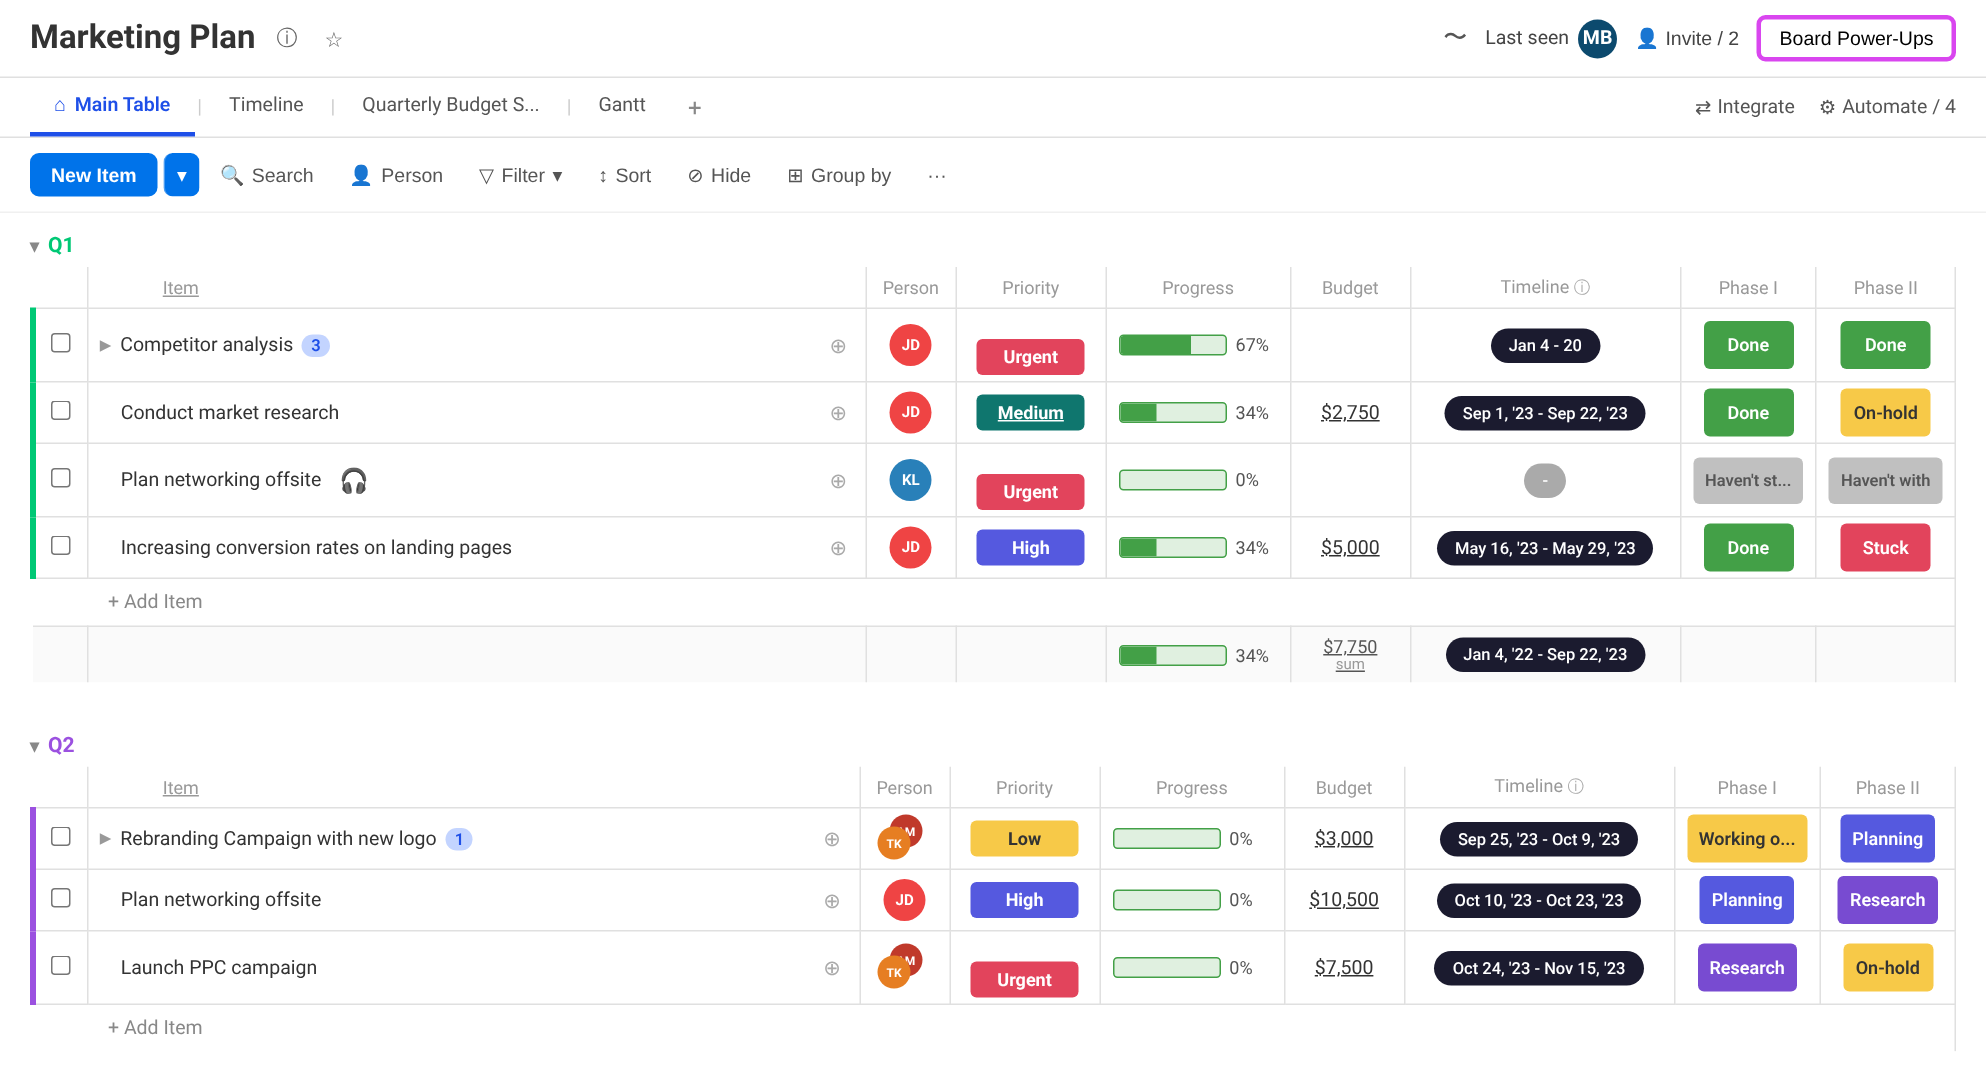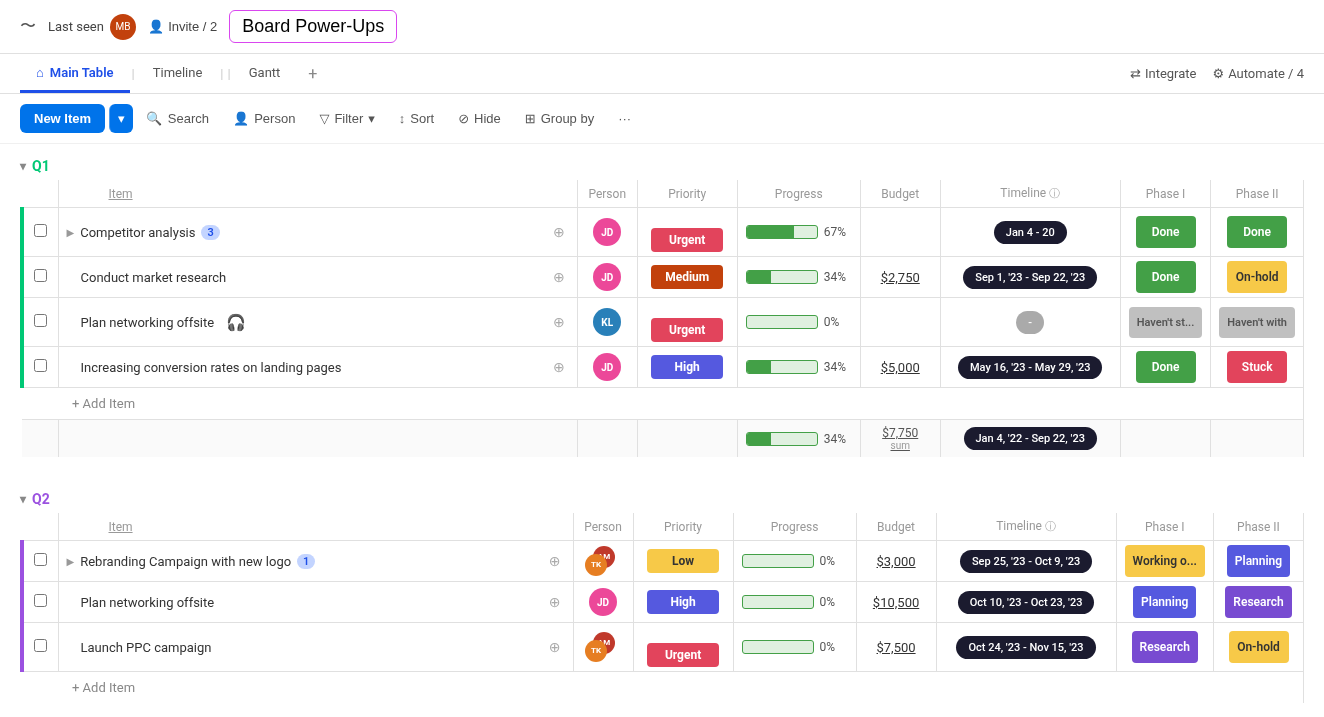--- a/index.html
+++ b/index.html
@@ -4,23 +4,23 @@
   <style>
     * { box-sizing: border-box; margin: 0; padding: 0; }
     body { font-family: -apple-system, BlinkMacSystemFont, 'Segoe UI', Roboto, sans-serif; font-size: 13px; background: #fff; color: #333; overflow-x: hidden; }
 
     
     .app-header { display: flex; align-items: center; justify-content: space-between; padding: 10px 20px; border-bottom: 1px solid #e0e0e0; }
     .app-title { font-size: 22px; font-weight: 700; display: flex; align-items: center; gap: 8px; }
     .icon-btn { background: none; border: none; cursor: pointer; color: #666; font-size: 14px; padding: 2px 4px; }
     .header-right { display: flex; align-items: center; gap: 12px; }
     .last-seen { display: flex; align-items: center; gap: 6px; font-size: 13px; color: #444; }
-    .avatar { width: 26px; height: 26px; border-radius: 50%; background: #c2410c; display: inline-flex; align-items: center; justify-content: center; color: #fff; font-size: 10px; font-weight: 400; }
+    .avatar { width: 26px; height: 26px; border-radius: 50%; background: #0c4a6e; display: inline-flex; align-items: center; justify-content: center; color: #fff; font-size: 13px; font-weight: 700; }
     .invite-btn { background: none; border: none; cursor: pointer; font-size: 13px; color: #444; display: flex; align-items: center; gap: 4px; }
-    .board-powerups-btn { border: 1px solid #d946ef; border-radius: 6px; padding: 5px 12px; font-size: 18px; background: #fff; cursor: pointer; font-weight: 500; }
+    .board-powerups-btn { border: 3px solid #d946ef; border-radius: 6px; padding: 5px 12px; font-size: 13px; background: #fff; cursor: pointer; font-weight: 500; }
 
     
     .tabs-bar { display: flex; align-items: center; border-bottom: 1px solid #e0e0e0; padding: 0 20px; justify-content: space-between; }
     .tabs-left { display: flex; align-items: center; }
     .tab { padding: 10px 16px; font-size: 13px; cursor: pointer; color: #555; border-bottom: 3px solid transparent; display: flex; align-items: center; gap: 6px; }
     .tab.active { color: #1e4fe8; border-bottom: 3px solid #1e4fe8; font-weight: 600; }
     .tab-divider { color: #ccc; padding: 0 2px; }
     .tab-add { padding: 10px 12px; color: #888; cursor: pointer; font-size: 16px; }
     .tabs-right { display: flex; align-items: center; gap: 16px; font-size: 13px; color: #555; }
     .tabs-right span { cursor: pointer; display: flex; align-items: center; gap: 4px; }
@@ -54,21 +54,21 @@
     .priority-cell { text-align: center; padding: 4px 8px; }
     .progress-cell { text-align: center; padding: 4px 8px; min-width: 110px; }
     .budget-cell { text-align: center; padding: 4px 8px; text-decoration: underline; }
     .timeline-cell { text-align: center; padding: 4px 8px; }
     .phase-cell { text-align: center; padding: 4px 8px; min-width: 80px; }
     .add-item-row td { padding: 8px 12px 8px 50px; color: #888; font-size: 13px; cursor: pointer; }
 
     
     .priority-badge { border-radius: 4px; padding: 5px 14px; font-size: 12px; font-weight: 700; color: #fff; display: inline-block; min-width: 72px; text-align: center; }
     .priority-urgent { background: #e2445c; margin-top: 16px; }
-    .priority-medium { background: #c2410c; }
+    .priority-medium { background: #0f766e; text-decoration: underline; }
     .priority-high { background: #5559df; }
     .priority-low { background: #f7c948; color: #333; }
 
     
     .progress-bar-wrap { display: flex; align-items: center; gap: 6px; justify-content: center; }
     .progress-bar-bg { background: #e0f0e0; border-radius: 3px; width: 72px; height: 14px; overflow: hidden; border: 1.5px solid #43a047; }
     .progress-bar-fill { background: #43a047; height: 100%; }
     .progress-pct { font-size: 12px; color: #555; min-width: 28px; text-align: left; }
 
     
@@ -89,30 +89,35 @@
     .summary-row td { background: #fafafa; font-size: 12px; color: #555; padding: 6px 8px; }
 
     .left-border-q1 { border-left: 4px solid #00c875; }
     .left-border-q2 { border-left: 4px solid #9b51e0; }
 
     input[type="checkbox"] { cursor: pointer; }
 
     .info-icon { color: #aaa; font-size: 11px; }
 
     .person-avatar { width: 28px; height: 28px; border-radius: 50%; display: inline-flex; align-items: center; justify-content: center; font-size: 10px; font-weight: 700; color: #fff; }
-    .av1 { background: #ec4899; }
+    .av1 { background: #ef4444; }
     .av2 { background: #2980b9; }
     .av3 { background: #c0392b; }
     .av4 { background: #e67e22; }
     .av-multi { position: relative; display: inline-block; }
   </style>
 </head>
 <body>
 
 <div class="app-header">
+  <div style="display:flex;align-items:center;gap:10px;">
+    <span class="app-title">Marketing Plan</span>
+    <button class="icon-btn" title="Info">ⓘ</button>
+    <button class="icon-btn" title="Favorite">☆</button>
+  </div>
   <div class="header-right">
     <span style="color:#555;font-size:16px;">〜</span>
     <span class="last-seen">
       <span>Last seen</span>
       <span class="avatar">MB</span>
     </span>
     <button class="invite-btn">
       <span>👤</span>
       <span>Invite / 2</span>
     </button>
@@ -124,20 +129,23 @@
   <div class="tabs-left">
     <div class="tab active">
       <span>⌂</span>
       <span>Main Table</span>
     </div>
     <span class="tab-divider">|</span>
     <div class="tab">
       <span>Timeline</span>
     </div>
     <span class="tab-divider">|</span>
+    <div class="tab">
+      <span>Quarterly Budget S...</span>
+    </div>
     <span class="tab-divider">|</span>
     <div class="tab">
       <span>Gantt</span>
     </div>
     <div class="tab-add">+</div>
   </div>
   <div class="tabs-right">
     <span>
       <span>⇄</span>
       <span>Integrate</span>

